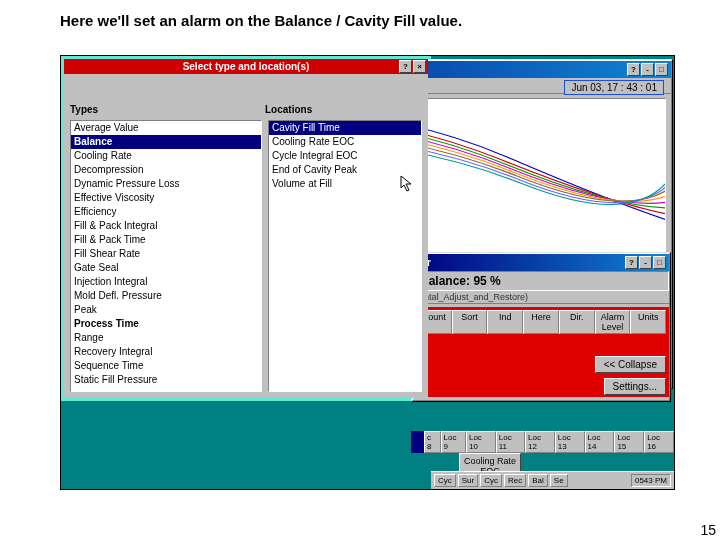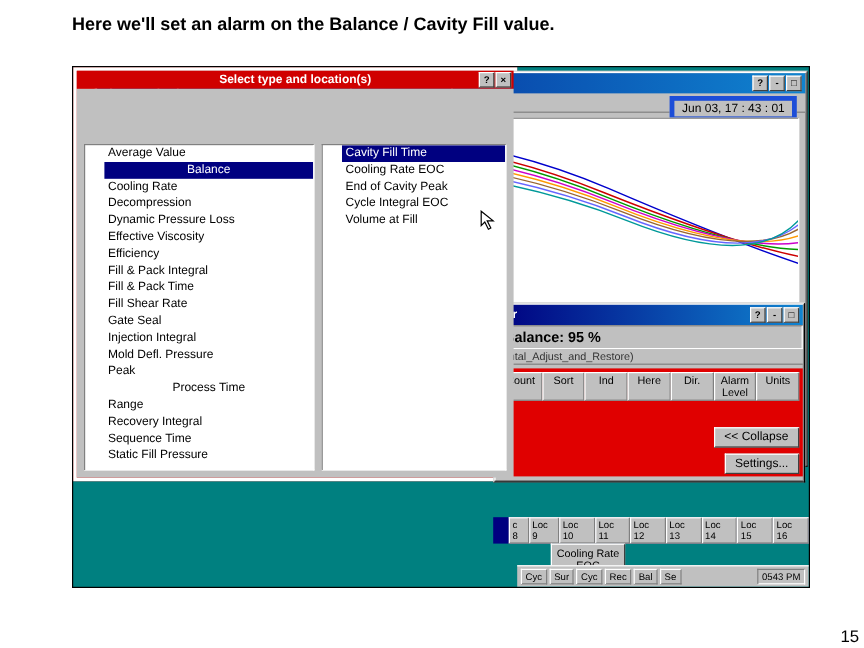--- a/index.html
+++ b/index.html
@@ -9,45 +9,45 @@
 .titlebar { background: linear-gradient(90deg, #000080, #1084d0); color: #fff; height: 17px; display: flex; align-items: center; padding: 0 3px; font-size: 10px; font-weight: bold; }
 .titlebar .spacer { flex: 1; }
 .wcbtn { width: 13px; height: 13px; background: #c0c0c0; border: 1px solid; border-color: #fff #404040 #404040 #fff; margin-left: 1px; font-size: 8px; line-height: 11px; text-align: center; color: #000; font-weight: bold; cursor: default; }
 .win { position: absolute; background: #c0c0c0; border: 1px solid; border-color: #dfdfdf #000 #000 #dfdfdf; }
 .win-inner { border: 1px solid; border-color: #fff #808080 #808080 #fff; height: 100%; }
 .menubar { background: #c0c0c0; height: 16px; display: flex; align-items: center; padding: 0 4px; font-size: 10px; border-bottom: 1px solid #808080; }
 .menubar span { margin-right: 12px; }
 
 .cycle-win { top: 3px; left: 18px; width: 594px; height: 330px; }
 .graph-area { position: absolute; top: 38px; left: 6px; right: 6px; height: 260px; background: #fff; border: 1px solid; border-color: #808080 #fff #fff #808080; overflow: hidden; }
-.clock { position: absolute; top: 20px; right: 8px; background: #c0c0c0; border: 4px solid #1d4ed8; padding: 1px 6px; font-size: 10px; }
+.clock { position: absolute; top: 20px; right: 8px; background: #c0c0c0; border: 1px solid #1d4ed8; padding: 1px 6px; font-size: 10px; }
 .curve { position: absolute; top: 3px; left: 200px; height: 130px; width: 380px; }
 
 .viewer-win { top: 196px; left: 350px; width: 260px; height: 150px; }
 .balance-row { background: #c0c0c0; font-weight: bold; font-size: 12px; padding: 2px 6px; border: 1px solid; border-color: #808080 #fff #fff #808080; }
 .mold-row { background: #c0c0c0; font-size: 9px; padding: 1px 6px; border-bottom: 1px solid #808080; color: #333; }
 .red-panel { background: #e00000; padding: 3px; margin-top: 3px; height: 90px; position: relative; }
 .col-headers { display: flex; gap: 0; }
 .col-headers div { background: #c0c0c0; border: 1px solid; border-color: #fff #808080 #808080 #fff; font-size: 9px; padding: 1px 3px; flex: 1; text-align: center; }
 .btn { background: #c0c0c0; border: 1px solid; border-color: #fff #404040 #404040 #fff; padding: 2px 8px; font-size: 10px; cursor: default; }
 .btn-abs { position: absolute; }
 
-.sel-win { top: 84px; left: 2px; width: 370px; height: 345px; border: 3px solid #ffffff; background: #d00000; z-index: 50; }
+.sel-win { top: 84px; left: 2px; width: 370px; height: 345px; border: 3px solid #5eead4; background: #d00000; z-index: 50; }
 .sel-title { background: #d00000; color: #fff; text-align: center; font-weight: bold; font-size: 10px; height: 15px; line-height: 15px; position: relative; }
 .sel-title .tb-btns { position: absolute; right: 2px; top: 1px; display: flex; }
 .sel-body { background: #c0c0c0; height: calc(100% - 15px); padding: 4px; position: relative; }
 .sel-btns { position: absolute; top: 4px; left: 190px; display: flex; gap: 6px; }
 .sel-headers { position: absolute; top: 30px; left: 6px; right: 6px; display: flex; font-size: 10px; font-weight: bold; }
 .sel-headers span:first-child { width: 195px; }
 .listbox { position: absolute; top: 46px; bottom: 6px; background: #fff; border: 1px solid; border-color: #808080 #fff #fff #808080; overflow: hidden; }
 .lb-left { left: 6px; width: 192px; }
 .lb-right { left: 204px; right: 6px; }
-.listbox div { font-size: 10px; padding: 0 3px; line-height: 14px; height: 14px; white-space: nowrap; color: #000; margin-left: 16px; }
+.listbox div { font-size: 10px; padding: 0 3px; line-height: 14px; height: 14px; white-space: nowrap; color: #000; }
 .listbox div.sel { background: #000080; color: #fff; }
-.listbox div.bold { font-weight: normal; text-align: center; }
+.listbox div.bold { font-weight: bold; }
 
 .loc-tabs { position: absolute; bottom: 36px; left: 350px; display: flex; background: #000080; padding-left: 13px; }
 .loc-tabs span { background: #c0c0c0; border: 1px solid; border-color: #fff #808080 #808080 #fff; font-size: 8px; padding: 1px 2px; }
 .cooling-btn { position: absolute; bottom: 10px; left: 398px; background: #c0c0c0; border: 1px solid; border-color: #fff #404040 #404040 #fff; padding: 2px 4px; font-size: 9px; text-align: center; line-height: 10px; }
 .taskbar { position: absolute; bottom: 0; left: 370px; right: 0; height: 18px; background: #c0c0c0; border-top: 1px solid #fff; display: flex; align-items: center; padding: 0 3px; gap: 2px; }
 .tb-item { background: #c0c0c0; border: 1px solid; border-color: #fff #808080 #808080 #fff; font-size: 8px; padding: 1px 3px; display: flex; align-items: center; gap: 2px; }
 .tb-clock { margin-left: auto; border: 1px solid; border-color: #808080 #fff #fff #808080; padding: 1px 3px; font-size: 8px; }
 .pagenum { position: absolute; bottom: 2px; right: 4px; font-size: 14px; }
 .cursor { position: absolute; top: 119px; left: 339px; z-index: 60; }
 </style>
@@ -120,20 +120,24 @@
 
   <div class="sel-win">
     <div class="sel-title">
       <span>Select type and location(s)</span>
       <span class="tb-btns">
         <span class="wcbtn">?</span>
         <span class="wcbtn">×</span>
       </span>
     </div>
     <div class="sel-body">
+      <div class="sel-headers">
+        <span>Types</span>
+        <span>Locations</span>
+      </div>
       <div class="listbox lb-left">
           <div>Average Value</div>
           <div class="sel bold">Balance</div>
           <div>Cooling Rate</div>
           <div>Decompression</div>
           <div>Dynamic Pressure Loss</div>
           <div>Effective Viscosity</div>
           <div>Efficiency</div>
           <div>Fill &amp; Pack Integral</div>
           <div>Fill &amp; Pack Time</div>
@@ -144,22 +148,22 @@
           <div>Peak</div>
           <div class="bold">Process Time</div>
           <div>Range</div>
           <div>Recovery Integral</div>
           <div>Sequence Time</div>
           <div>Static Fill Pressure</div>
         </div>
       <div class="listbox lb-right">
           <div class="sel">Cavity Fill Time</div>
           <div>Cooling Rate EOC</div>
+          <div>Cycle Integral EOC</div>
           <div>End of Cavity Peak</div>
-          <div>Cycle Integral EOC</div>
           <div>Volume at Fill</div>
         </div>
     </div>
   </div>
 
   <div class="loc-tabs">
       <span>c 8</span>
       <span>Loc 9</span>
       <span>Loc 10</span>
       <span>Loc 11</span>

